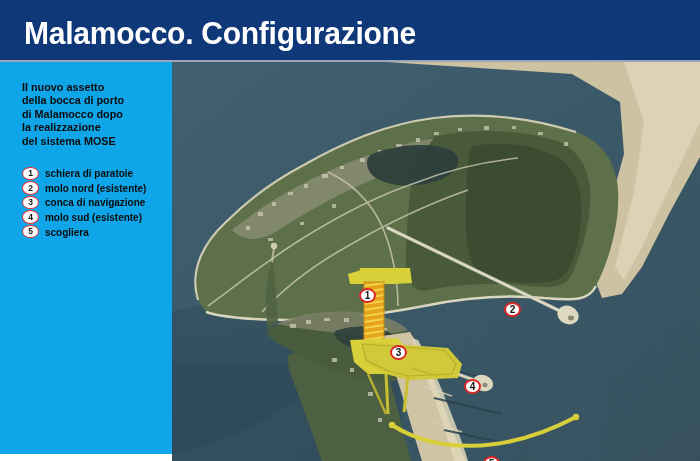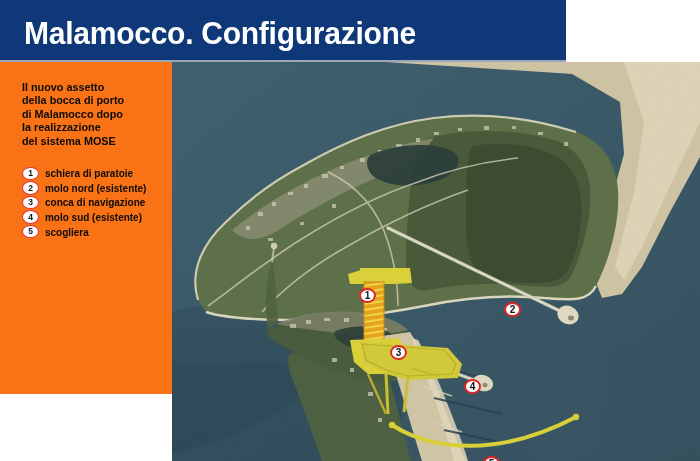--- a/index.html
+++ b/index.html
@@ -5,38 +5,38 @@
   html,body{margin:0;padding:0;}
   body{
     width:700px;height:461px;overflow:hidden;
     background:#ffffff;
     font-family:"Liberation Sans","DejaVu Sans",sans-serif;
   }
   #page{position:relative;width:700px;height:461px;overflow:hidden;background:#fff;}
 
   
   .header{
-    position:absolute;left:0;top:0;width:566px;height:62px;
+    position:absolute;left:0;top:0;width:700px;height:62px;
     background:#0f3878;
     box-sizing:border-box;
     border-bottom:2px solid #9aa7bb;
   }
   .header-title{
     position:absolute;left:24px;top:16px;
     font-size:31px;font-weight:bold;color:#ffffff;
     letter-spacing:-0.3px;
     font-family:"Liberation Sans","DejaVu Sans",sans-serif;
     transform:scaleX(0.97);transform-origin:left center;
     white-space:nowrap;
   }
 
   
   .legend-panel{
-    position:absolute;left:0;top:62px;width:172px;height:332px;
-    background:#f97316;
+    position:absolute;left:0;top:62px;width:172px;height:392px;
+    background:#0ea5e9;
   }
   .legend-intro{
     position:absolute;left:22px;top:19px;width:150px;
     font-size:11.5px;font-weight:bold;color:#0b0b0b;
     line-height:13.4px;
     font-family:"Liberation Sans","DejaVu Sans",sans-serif;
     transform:scaleX(0.94);transform-origin:left top;
     white-space:pre-line;
   }
   .legend-list{

